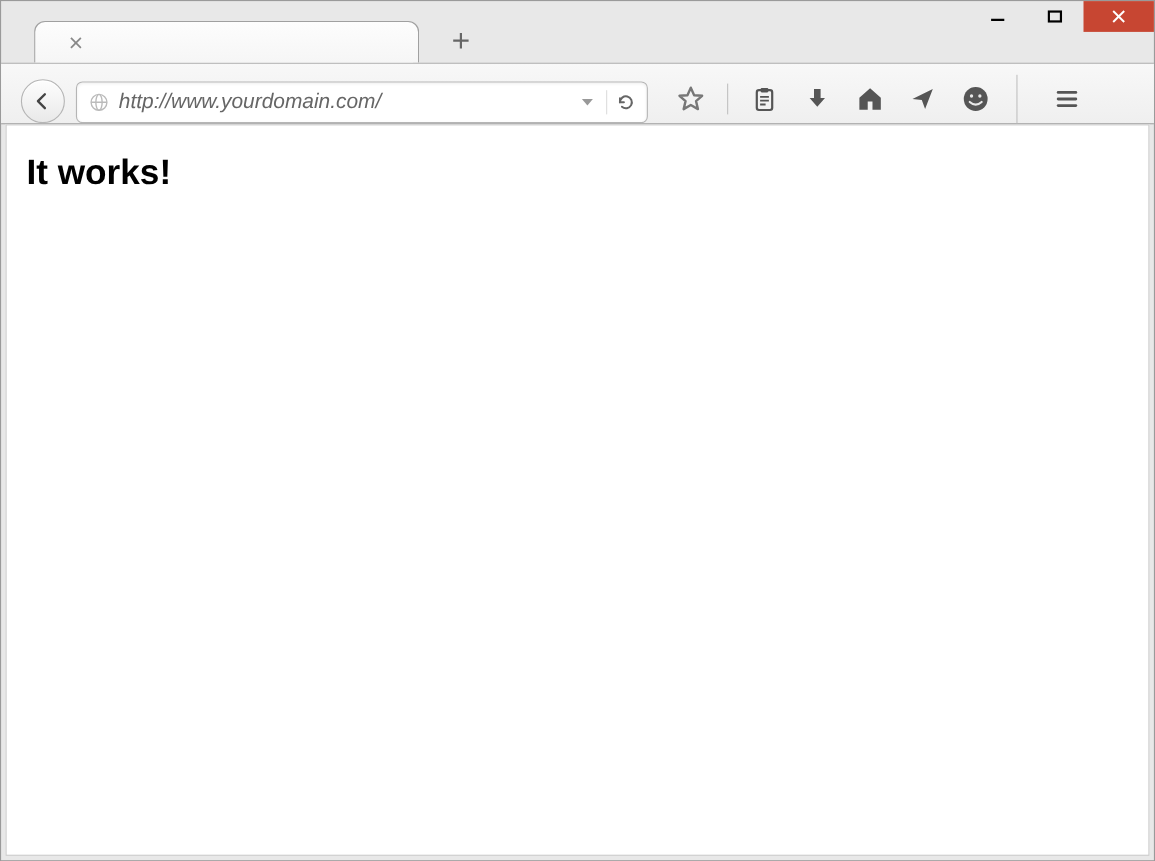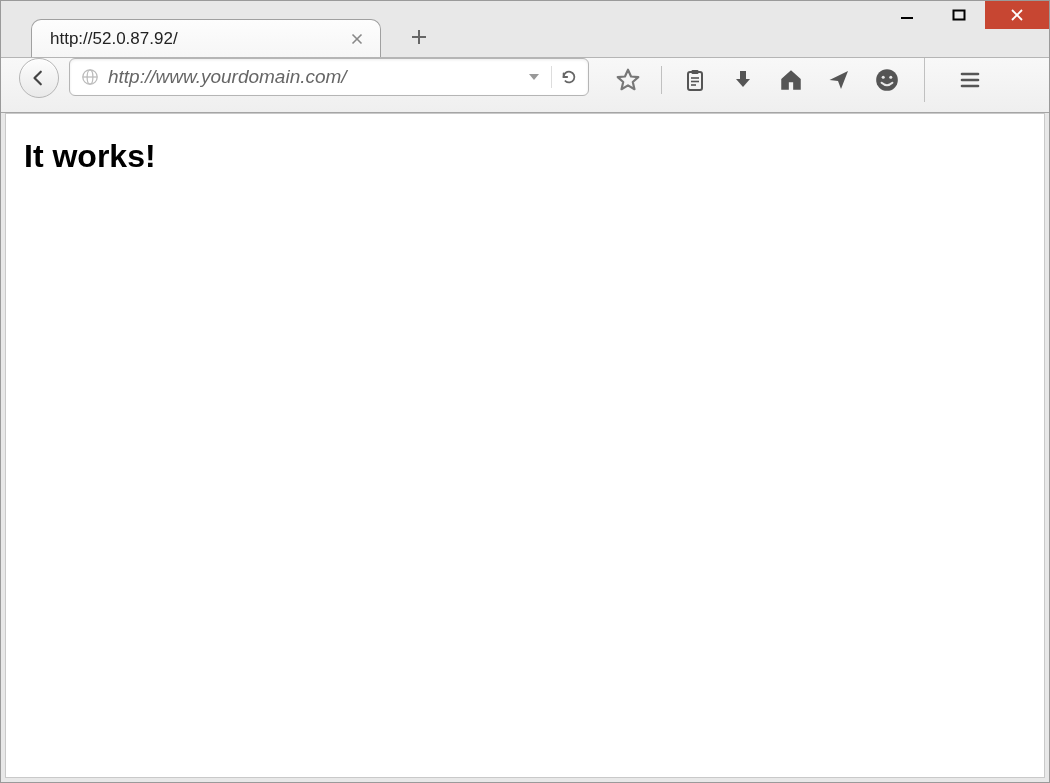--- a/index.html
+++ b/index.html
@@ -87,21 +87,21 @@
       margin-bottom: 2px;
     }
 
     
     .toolbar {
       height: 56px;
       background: linear-gradient(#f8f8f8, #efefef);
       border-top: 1px solid #b5b5b5;
       border-bottom: 1px solid #a5a5a5;
       display: flex;
-      align-items: flex-start;
+      align-items: flex-end;
       padding: 0 14px 0 18px;
       gap: 10px;
     }
     .back-btn {
       width: 40px;
       height: 40px;
       border-radius: 50%;
       background: linear-gradient(#fdfdfd, #e9e9e9);
       border: 1px solid #b5b5b5;
       display: flex;
@@ -206,21 +206,20 @@
     <div class="win-ctrl close">
       <svg viewBox="0 0 14 14" stroke="#fff" stroke-width="1.8">
           <line x1="2" y1="2" x2="12" y2="12"></line>
           <line x1="12" y1="2" x2="2" y2="12"></line>
         </svg>
     </div>
   </div>
 
   <div class="tabbar">
     <div class="tab">
-      <span class="tab-title">http://52.0.87.92/</span>
       <span class="tab-close">
         <svg viewBox="0 0 12 12" width="12" height="12" stroke="#888" stroke-width="1.6">
             <line x1="1.5" y1="1.5" x2="10.5" y2="10.5"></line>
             <line x1="10.5" y1="1.5" x2="1.5" y2="10.5"></line>
           </svg>
       </span>
     </div>
     <div class="tab-new">
       <svg viewBox="0 0 20 20" width="20" height="20" stroke="#666" stroke-width="2">
           <line x1="10" y1="3" x2="10" y2="17"></line>

